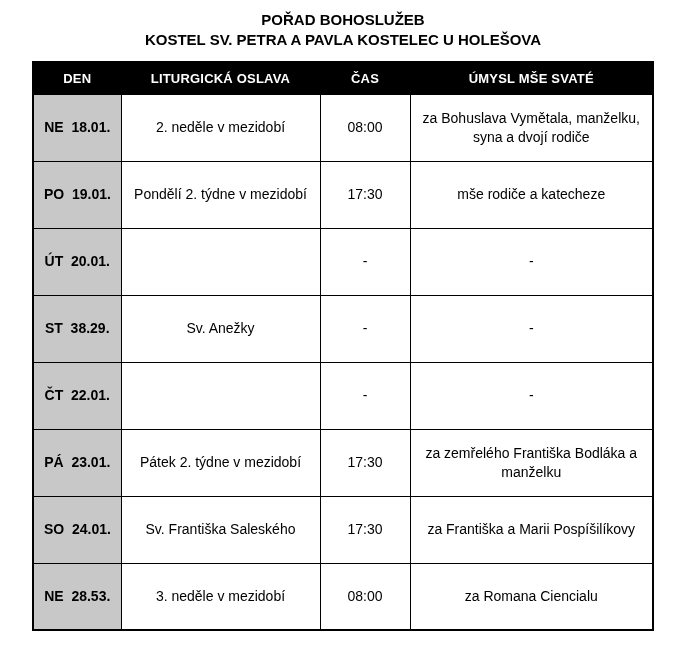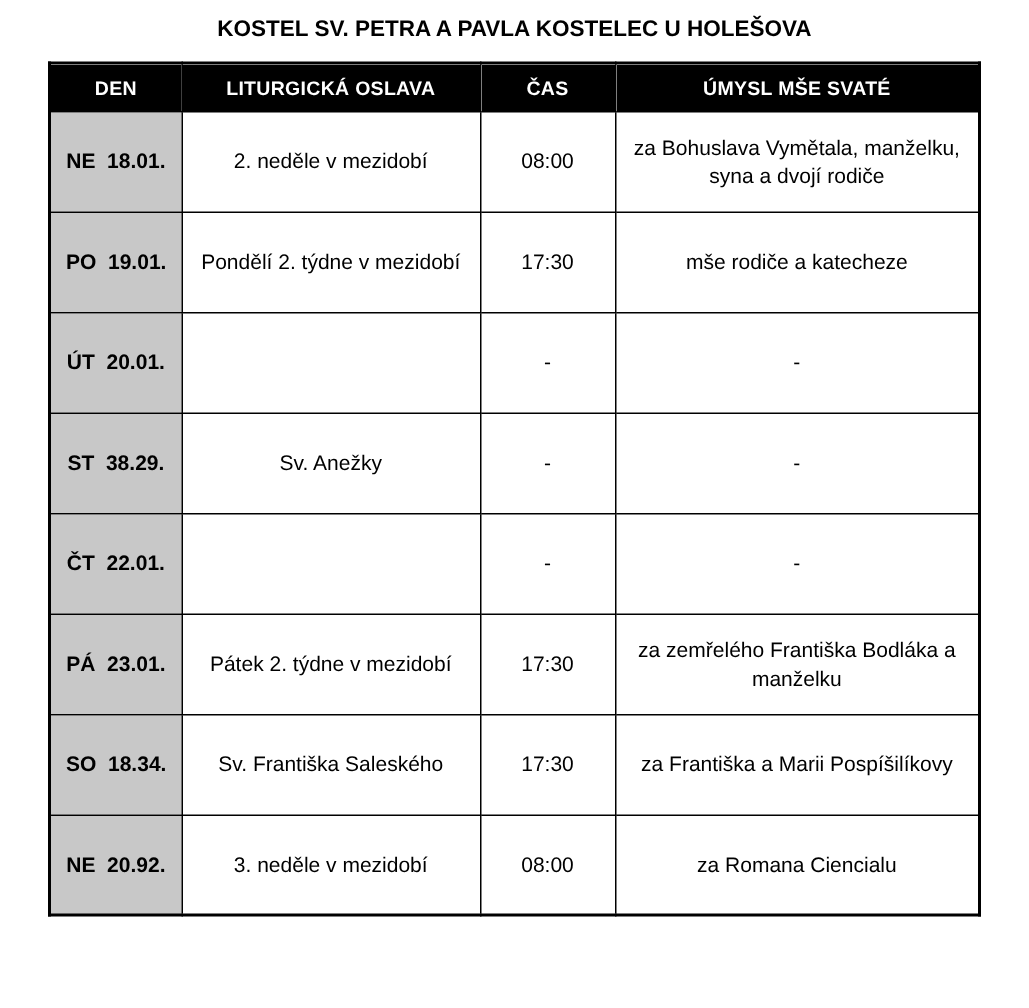--- a/index.html
+++ b/index.html
@@ -77,20 +77,21 @@
     padding-right: 2px;
     white-space: pre;
   }
 </style>
 </head>
 <body>
 
 <div class="page">
 
   <header class="titles">
+    <div class="title">POŘAD BOHOSLUŽEB</div>
     <div class="subtitle">KOSTEL SV. PETRA A PAVLA KOSTELEC U HOLEŠOVA</div>
   </header>
 
   <table class="schedule">
     <colgroup>
       <col class="c-den">
         <col class="c-oslava">
         <col class="c-cas">
         <col class="c-umysl">
     </colgroup>
@@ -133,27 +134,27 @@
         <td class="cas">-</td>
         <td class="umysl">-</td>
       </tr>
       <tr>
         <td class="den">PÁ  23.01.</td>
         <td class="oslava">Pátek 2. týdne v mezidobí</td>
         <td class="cas">17:30</td>
         <td class="umysl">za zemřelého Františka Bodláka a manželku</td>
       </tr>
       <tr>
-        <td class="den">SO  18.34.</td>
+        <td class="den">SO  24.01.</td>
         <td class="oslava">Sv. Františka Saleského</td>
         <td class="cas">17:30</td>
         <td class="umysl">za Františka a Marii Pospíšilíkovy</td>
       </tr>
       <tr>
-        <td class="den">NE  20.92.</td>
+        <td class="den">NE  28.53.</td>
         <td class="oslava">3. neděle v mezidobí</td>
         <td class="cas">08:00</td>
         <td class="umysl">za Romana Ciencialu</td>
       </tr>
     </tbody>
   </table>
 
 </div>
 
 </body></html>

